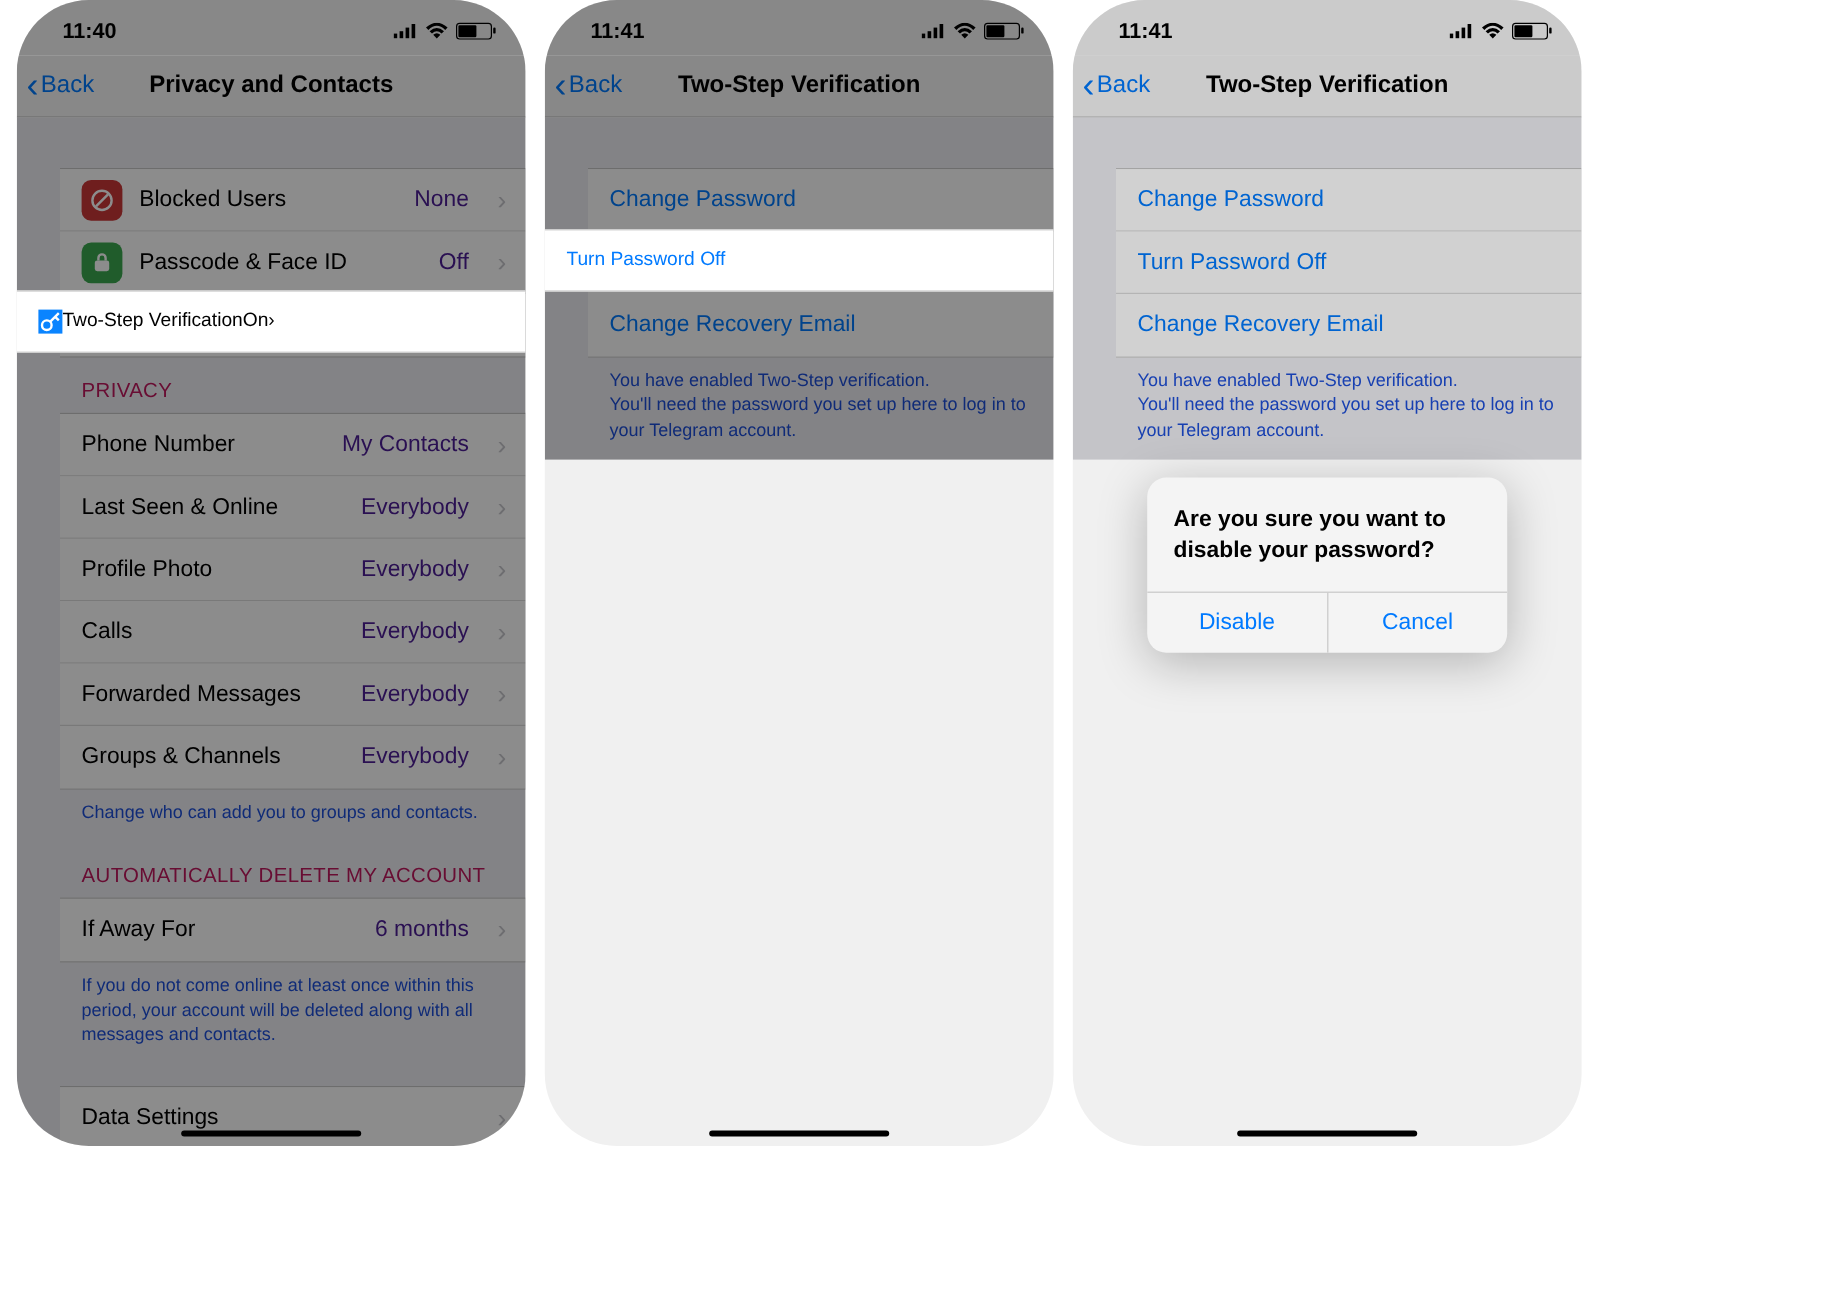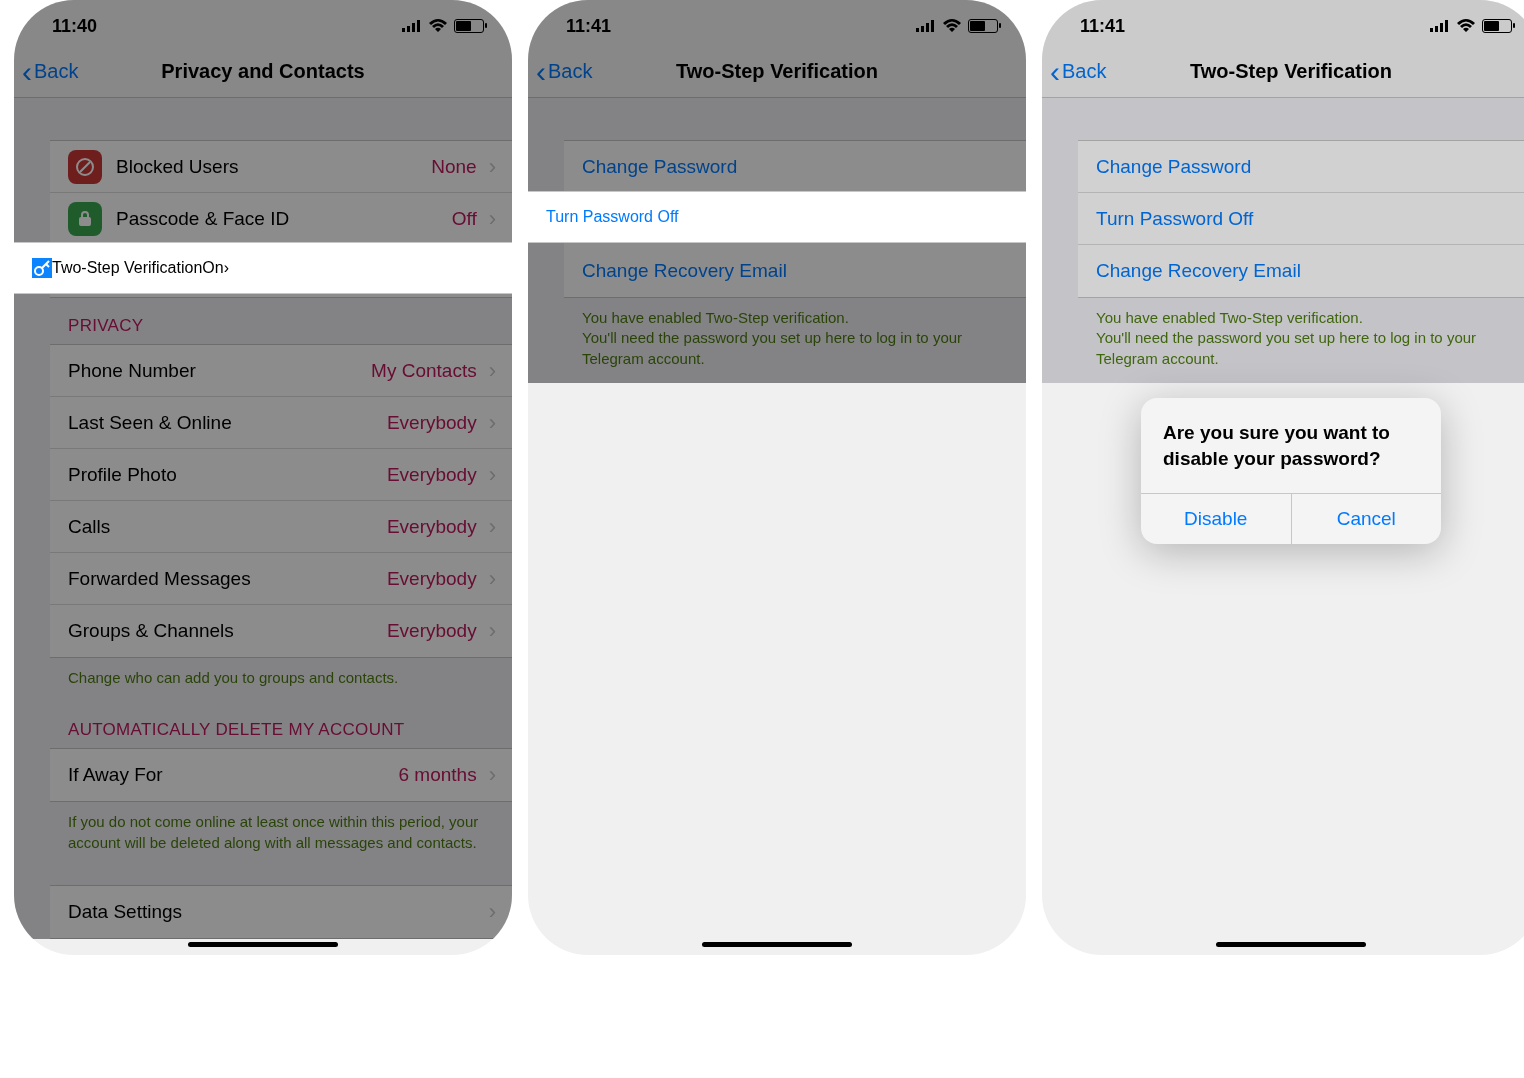--- a/index.html
+++ b/index.html
@@ -1,17 +1,17 @@
 <!DOCTYPE html>
 <html><head>
 <meta charset="utf-8">
 <style>
   * { box-sizing: border-box; margin: 0; padding: 0; font-family: -apple-system, "Helvetica Neue", Arial, sans-serif; }
   body { background: #fff; display: flex; gap: 16px; padding: 0; width: 1524px; height: 1078px; }
-  .phone { width: 498px; height: 955px; border-radius: 60px; overflow: hidden; background: #f0f0f0; position: relative; flex-shrink: 0; margin-top: 0; }
+  .phone { width: 424px; height: 955px; border-radius: 60px; overflow: hidden; background: #f0f0f0; position: relative; flex-shrink: 0; margin-top: 0; }
   .screen { position: absolute; inset: 0; display: flex; flex-direction: column; }
   .dim { filter: brightness(0.55); }
   
   
   .statusbar { height: 46px; display: flex; align-items: center; justify-content: space-between; padding: 6px 28px 0 38px; font-weight: 600; font-size: 18px; background: #f7f7f7; }
   .status-right { display: flex; align-items: center; gap: 6px; }
   .signal, .wifi, .battery { display: inline-block; }
   .wifi-svg { width: 20px; height: 14px; }
   .battery { width: 30px; height: 14px; border: 1.5px solid #000; border-radius: 3px; position: relative; }
   .battery::after { content: ""; position: absolute; right: -4px; top: 3px; width: 2px; height: 5px; background: #000; border-radius: 1px; }
@@ -26,26 +26,26 @@
   .content { flex: 1; background: #efeff4; overflow: hidden; position: relative; padding-left: 36px; }
   
   .gap { height: 42px; }
   .gapsm { height: 18px; }
   
   .group { background: #fff; border-top: 0.5px solid #c7c7c7; border-bottom: 0.5px solid #c7c7c7; }
   .row { height: 52px; display: flex; align-items: center; padding: 0 16px 0 18px; border-bottom: 0.5px solid #dcdcdc; background: #fff; }
   .row:last-child { border-bottom: none; }
   .row .icon { width: 34px; height: 34px; border-radius: 8px; margin-right: 14px; display: flex; align-items: center; justify-content: center; color: #fff; flex-shrink: 0; }
   .row .label { font-size: 19px; color: #000; flex: 1; }
-  .row .value { font-size: 19px; color: #be185d; margin-right: 12px; }
+  .row .value { font-size: 19px; color: #4c1d95; margin-right: 24px; }
   .row .chev { color: #c7c7cc; font-size: 22px; font-weight: 300; }
   .row.link .label { color: #007aff; }
   
   .section-header { padding: 18px 18px 8px; font-size: 17px; color: #be185d; text-transform: uppercase; letter-spacing: 0.3px; }
-  .section-footer { padding: 10px 18px 14px; font-size: 15px; color: #4d7c0f; line-height: 1.35; }
+  .section-footer { padding: 10px 18px 14px; font-size: 15px; color: #1d4ed8; line-height: 1.35; }
   
   .icon-red { background: #c93636; }
   .icon-green { background: #3aa84f; }
   .icon-blue { background: #0a84ff; }
   
   .home-indicator { position: absolute; bottom: 8px; left: 50%; transform: translateX(-50%); width: 150px; height: 5px; background: #000; border-radius: 3px; }
   
   
   .highlight-row { filter: none; position: absolute; left: 0; right: 0; background: #fff; display: flex; align-items: center; height: 52px; padding: 0 16px 0 18px; border-top: 0.5px solid #c7c7c7; border-bottom: 0.5px solid #c7c7c7; }
   .alert { width: 300px; background: #f4f4f4; border-radius: 16px; overflow: hidden; box-shadow: 0 8px 40px rgba(0,0,0,0.25); position: absolute; top: 398px; left: 50%; transform: translateX(-50%); }

